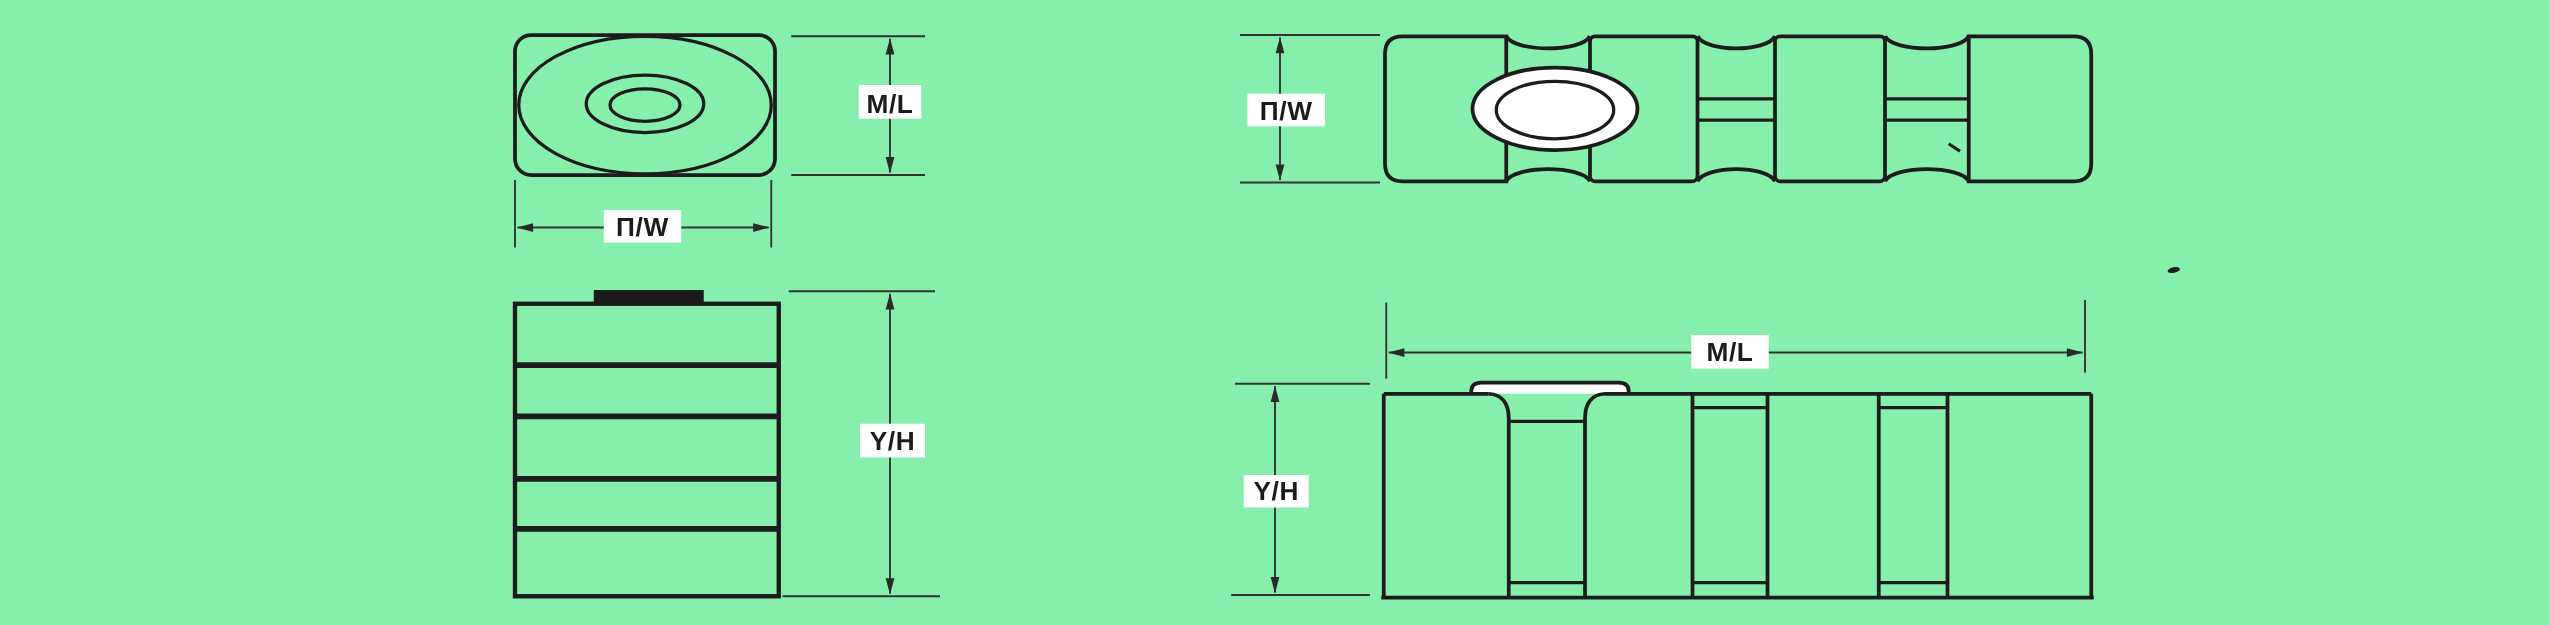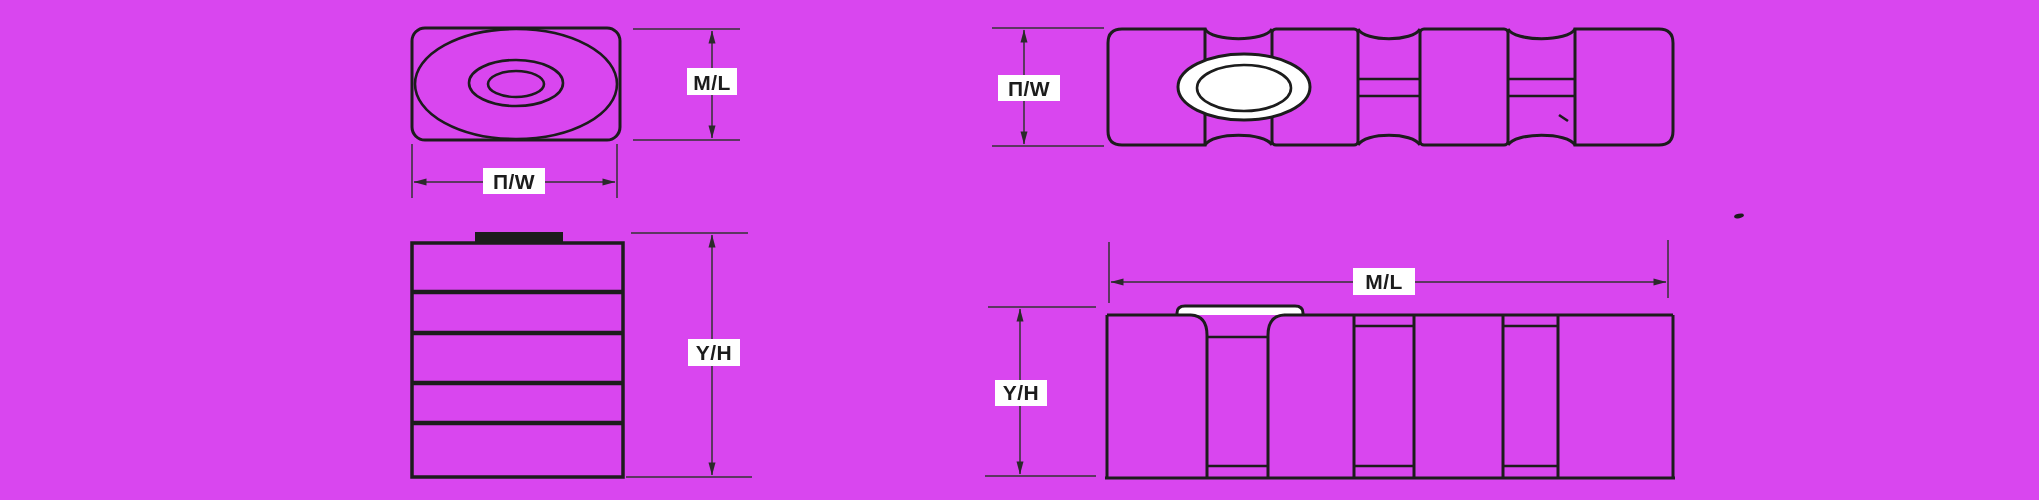--- a/index.html
+++ b/index.html
@@ -7,21 +7,21 @@
     padding: 0;
     background: #ffffff;
     width: 2039px;
     height: 500px;
     overflow: hidden;
   }
   .canvas-wrap {
     position: relative;
     width: 2039px;
     height: 500px;
-    background: #d946ef;
+    background: #86efac;
   }
   svg {
     display: block;
     position: absolute;
     left: 0;
     top: 0;
   }
   svg text {
     font-family: "Liberation Sans", "DejaVu Sans", sans-serif;
     font-size: 21px;

